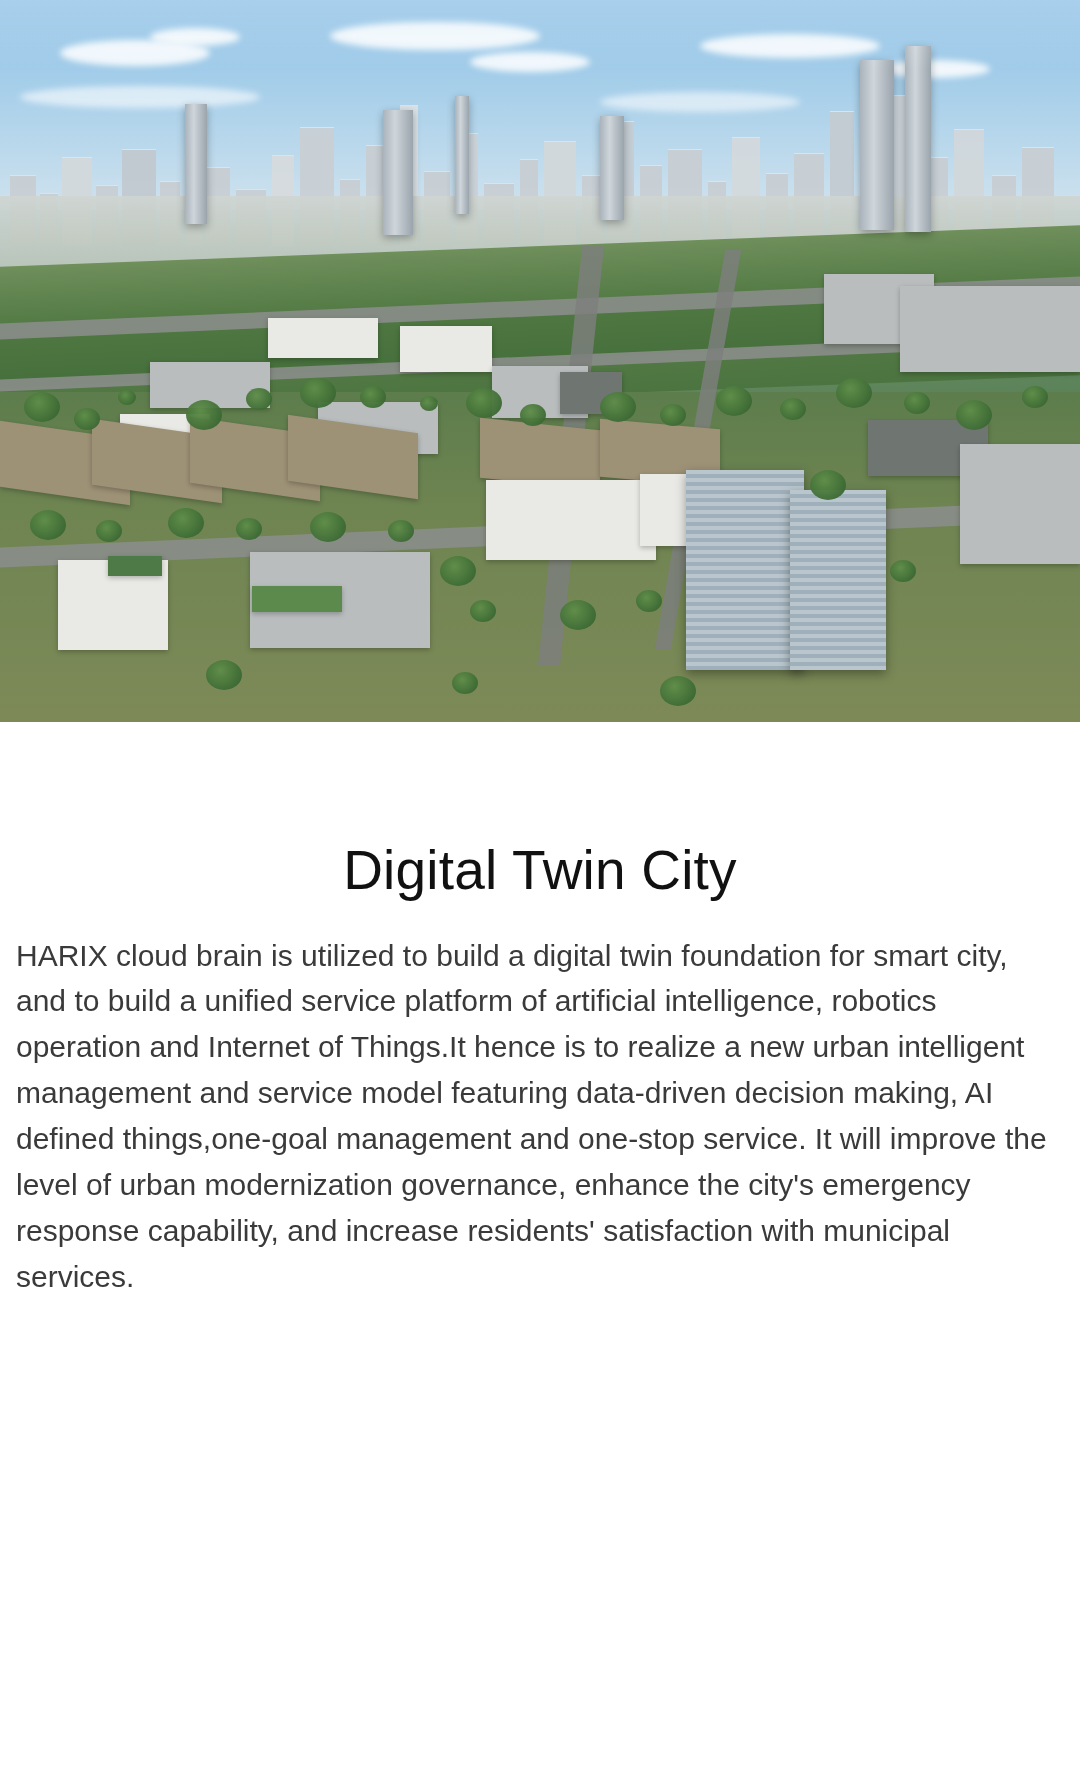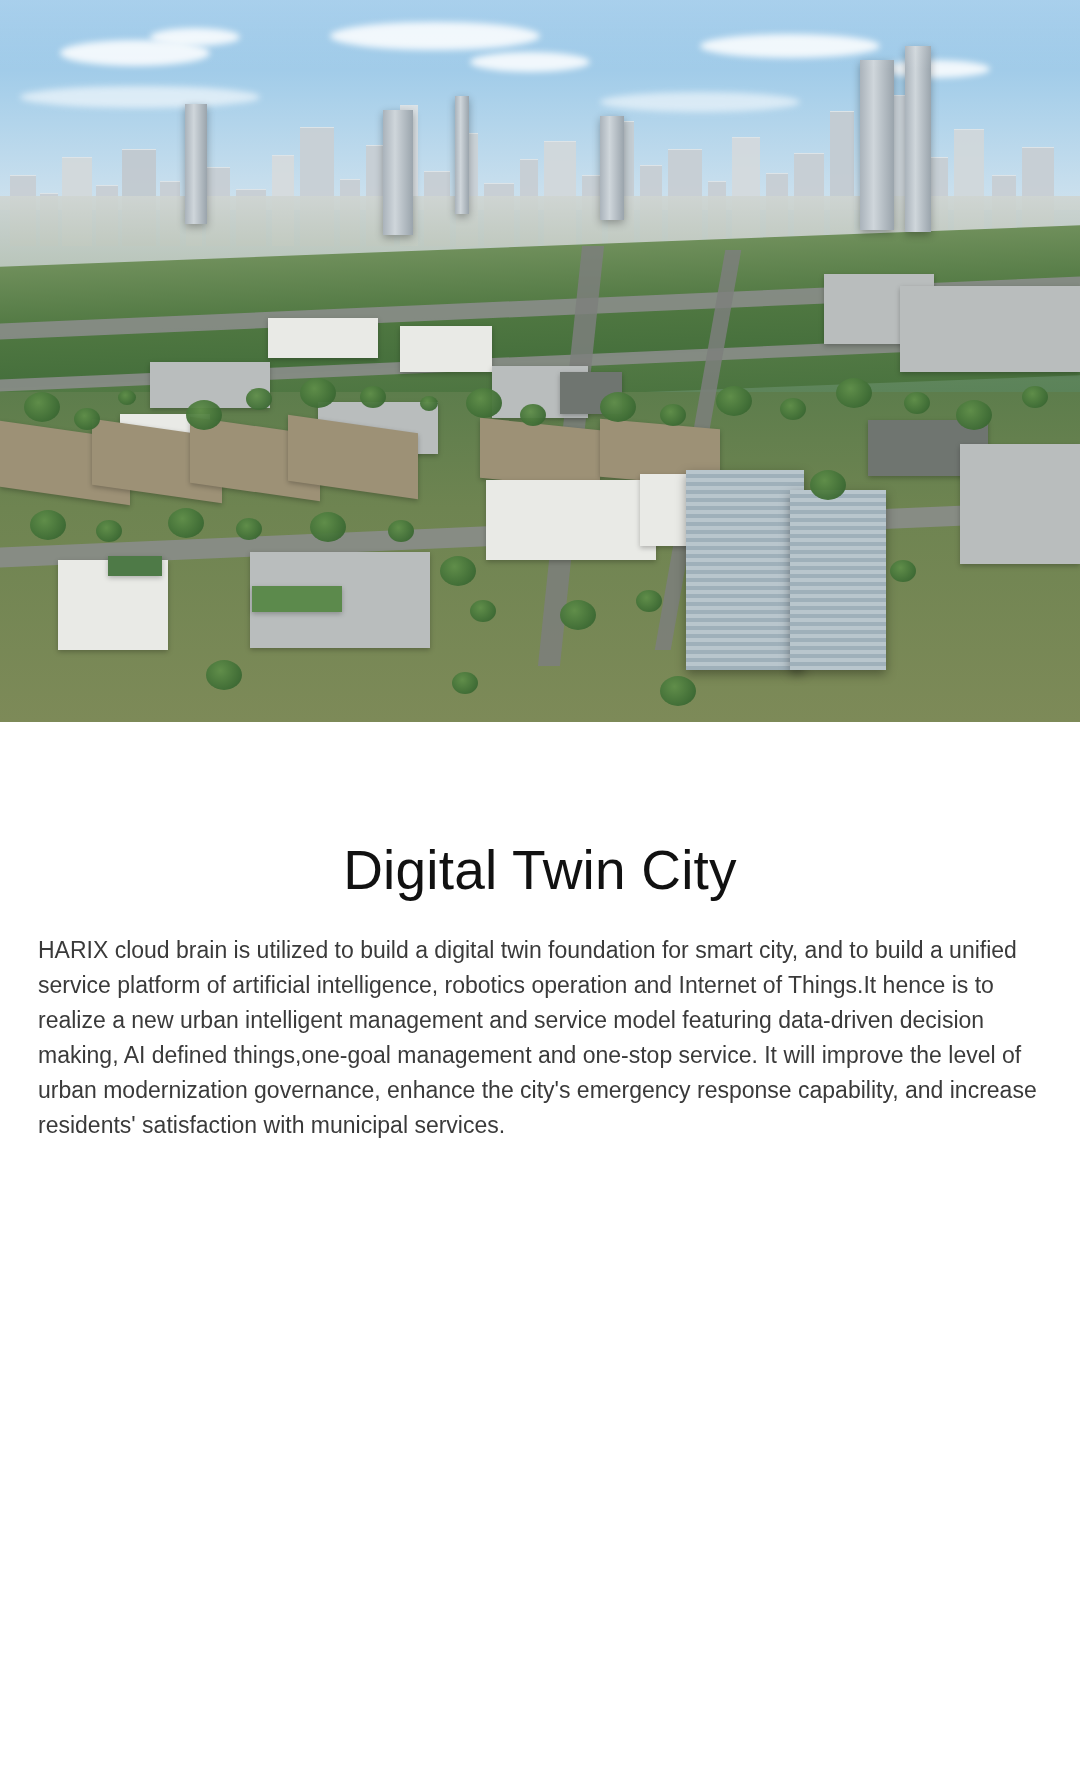--- a/index.html
+++ b/index.html
@@ -140,41 +140,41 @@
   .hero-fade {
     position: absolute;
     left: 0; right: 0; top: 0;
     height: 70px;
     background: linear-gradient(to bottom, rgba(255,255,255,.25), rgba(255,255,255,0));
     pointer-events: none;
   }
 
   
   .content {
-    padding: 0 38px;
+    padding: 0 16px;
   }
   .page-title {
     margin: 118px 0 0 0;
     text-align: center;
     font-size: 55px;
     font-weight: 400;
     letter-spacing: .2px;
     color: #111111;
     line-height: 1.1;
   }
   .subtitle {
     margin: 58px 0 0 0;
     font-size: 26.5px;
     line-height: 1.48;
     color: #3a3a3a;
     font-weight: 400;
   }
   .body-copy {
     margin: 32px 0 0 0;
-    font-size: 23px;
+    font-size: 30px;
     line-height: 1.53;
     color: #3a3a3a;
     font-weight: 400;
   }
   .body-copy p { margin: 0; }
 </style>
 </head>
 <body>
 
 <div class="hero">

